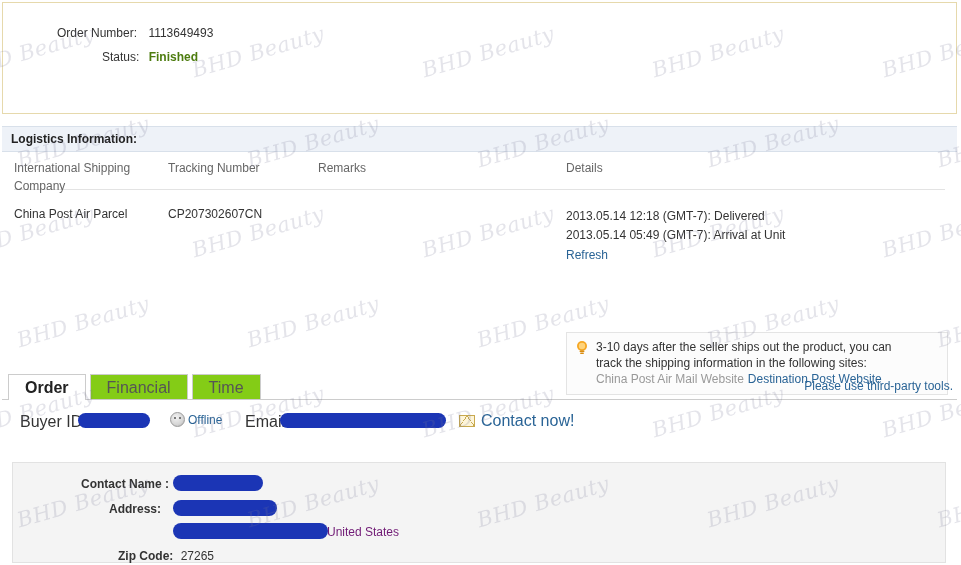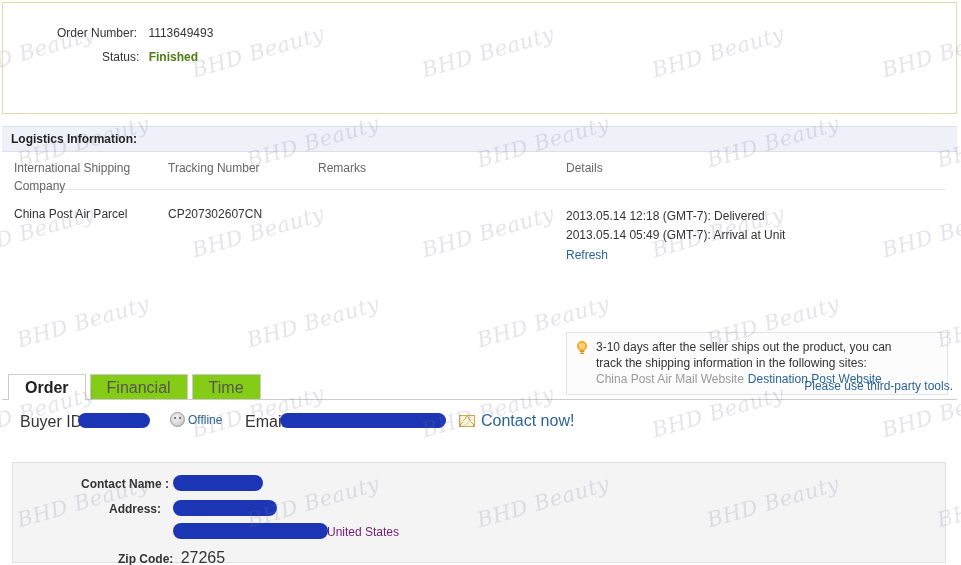--- a/index.html
+++ b/index.html
@@ -322,21 +322,21 @@
     color: #333333;
     font-weight: bold;
   }
   #addr-contact-name-row { left: 68px; top: 14px; }
   #addr-contact-name-redact { position: absolute; left: 160px; top: 12px; width: 90px; height: 16px; }
   #addr-address-row { left: 96px; top: 39px; }
   #addr-address-redact-1 { position: absolute; left: 160px; top: 37px; width: 104px; height: 16px; }
   #addr-address-redact-2 { position: absolute; left: 160px; top: 60px; width: 155px; height: 16px; }
   #addr-country { position: absolute; left: 314px; top: 62px; font-size: 12px; color: #701a75; }
   #addr-zip-row { left: 105px; top: 86px; }
-  .addr-value { font-size: 16px; color: #333333; margin-left: 4px; }
+  .addr-value { font-size: 12px; color: #333333; margin-left: 4px; }
 </style>
 </head>
 <body>
 
 <div id="order-panel">
   <div class="kv-row" id="order-number-row">
     <span class="kv-label">Order Number:</span>
     <span class="kv-value" style="margin-left:8px;">1113649493</span>
   </div>
   <div class="kv-row" id="order-status-row">

